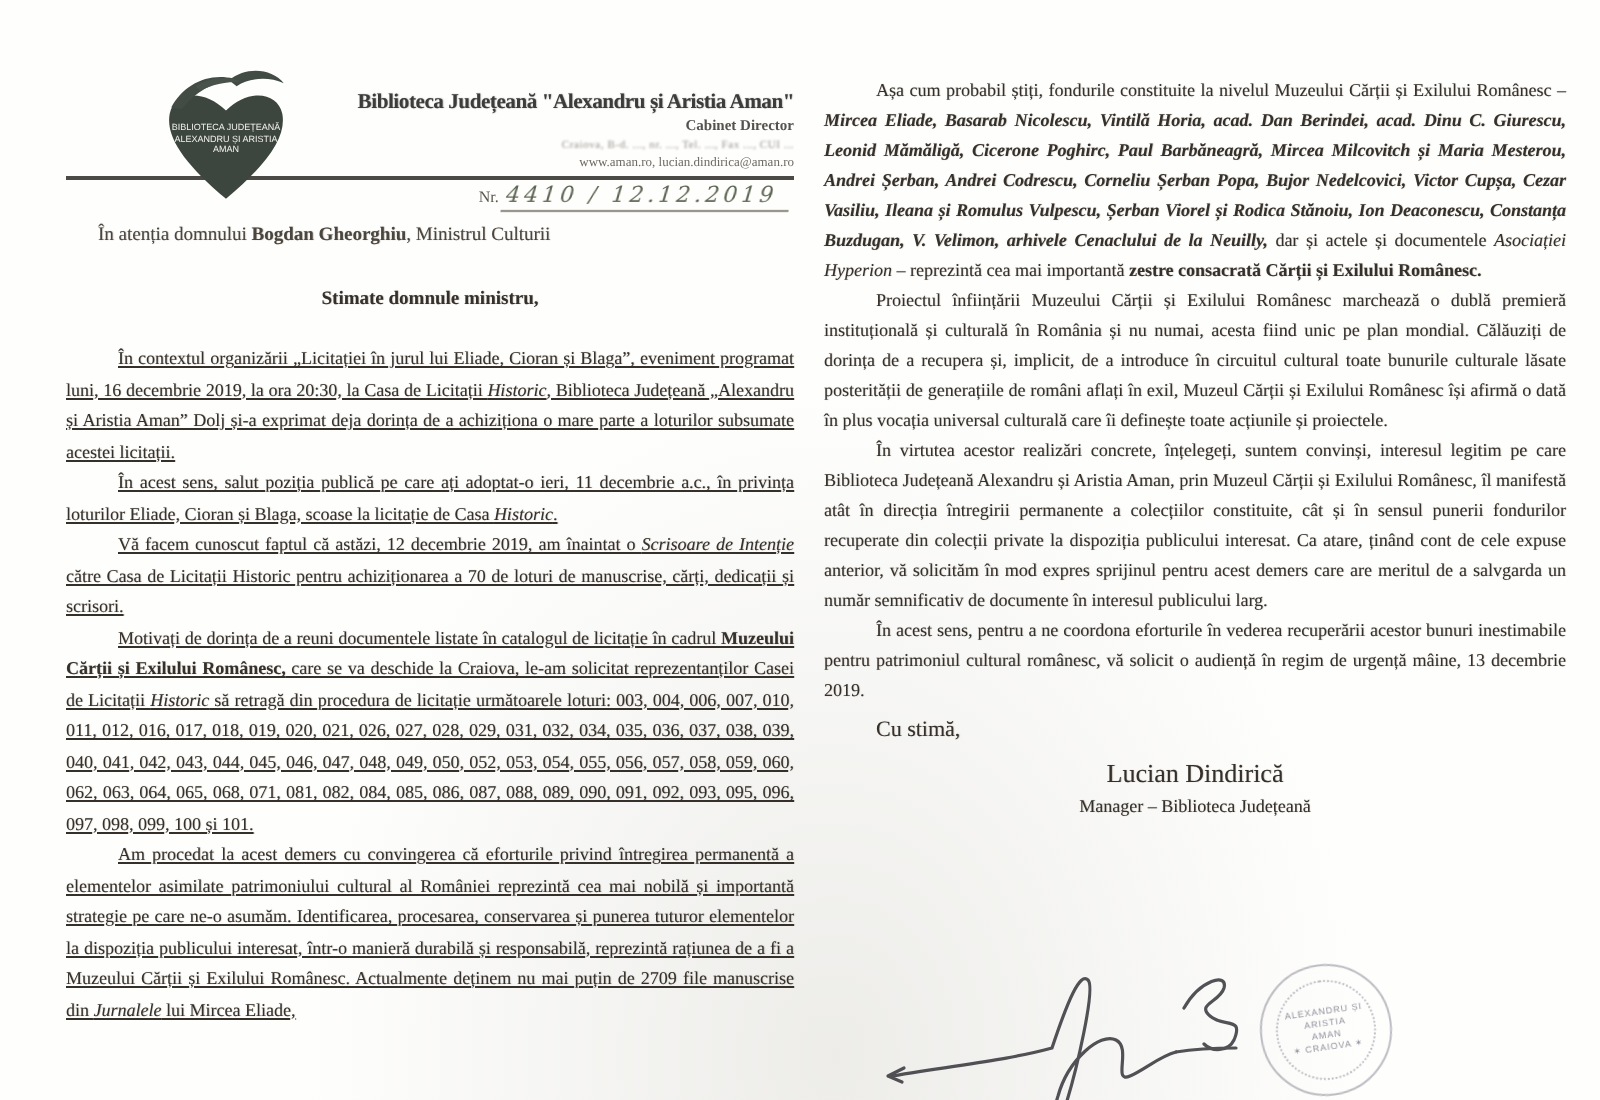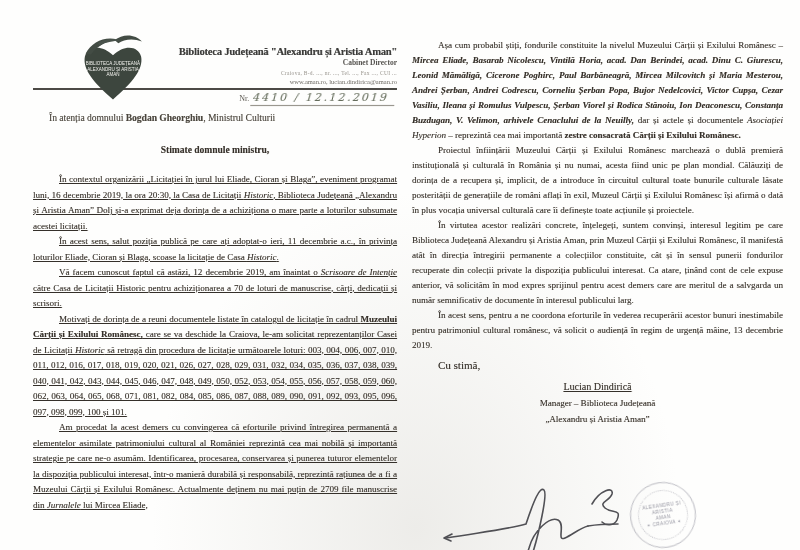--- a/index.html
+++ b/index.html
@@ -32,21 +32,21 @@
   .body-left{position:absolute;left:0;top:142px;width:100%;text-decoration:underline;}
   .body-right{position:absolute;left:0;top:8px;width:100%;}
   .para{font-size:9px;line-height:15.5px;text-align:justify;text-indent:26px;margin:0;}
   .page-right .para{line-height:15px;}
   .no-indent{text-indent:0;}
   .run-b{font-weight:bold;}
   .run-i{font-style:italic;}
   .run-bi{font-weight:bold;font-style:italic;}
   .closing{font-size:11px;margin:6px 0 0 0;text-indent:26px;}
   .sig-block{margin-top:8px;text-align:center;font-size:9px;line-height:16px;position:relative;z-index:2;}
-  .sig-name{font-size:10px;text-decoration:underline;}
+  .sig-name{font-size:13px;}
   
   .sig-svg{position:absolute;left:30px;top:450px;width:240px;height:86px;z-index:3;}
   .stamp{position:absolute;left:218px;top:452px;width:64px;height:64px;border:1.3px solid rgba(125,125,138,0.5);
          border-radius:50%;z-index:1;transform:rotate(-8deg);display:flex;flex-direction:column;
          justify-content:center;align-items:center;color:rgba(110,110,125,0.75);
          font-family:"Liberation Sans",sans-serif;filter:blur(0.3px);}
   .stamp::before{content:"";position:absolute;inset:7px;border:0.8px dotted rgba(125,125,138,0.5);border-radius:50%;}
   .stamp div{font-size:4.5px;line-height:6px;text-align:center;letter-spacing:0.5px;}
 </style>
 </head>
@@ -100,21 +100,20 @@
       <p class="para scan"><span>Așa cum probabil știți, fondurile constituite la nivelul Muzeului Cărții și Exilului Românesc – </span><span class="run-bi">Mircea Eliade, Basarab Nicolescu, Vintilă Horia, acad. Dan Berindei, acad. Dinu C. Giurescu, Leonid Mămăligă, Cicerone Poghirc, Paul Barbăneagră, Mircea Milcovitch și Maria Mesterou, Andrei Șerban, Andrei Codrescu, Corneliu Șerban Popa, Bujor Nedelcovici, Victor Cupșa, Cezar Vasiliu, Ileana și Romulus Vulpescu, Șerban Viorel și Rodica Stănoiu, Ion Deaconescu, Constanța Buzdugan, V. Velimon, arhivele Cenaclului de la Neuilly,</span><span> dar și actele și documentele </span><span class="run-i">Asociației Hyperion</span><span> – reprezintă cea mai importantă </span><span class="run-b">zestre consacrată Cărții și Exilului Românesc.</span></p>
       <p class="para scan"><span>Proiectul înființării Muzeului Cărții și Exilului Românesc marchează o dublă premieră instituțională și culturală în România și nu numai, acesta fiind unic pe plan mondial. Călăuziți de dorința de a recupera și, implicit, de a introduce în circuitul cultural toate bunurile culturale lăsate posterității de generațiile de români aflați în exil, Muzeul Cărții și Exilului Românesc își afirmă o dată în plus vocația universal culturală care îi definește toate acțiunile și proiectele.</span></p>
       <p class="para scan"><span>În virtutea acestor realizări concrete, înțelegeți, suntem convinși, interesul legitim pe care Biblioteca Județeană Alexandru și Aristia Aman, prin Muzeul Cărții și Exilului Românesc, îl manifestă atât în direcția întregirii permanente a colecțiilor constituite, cât și în sensul punerii fondurilor recuperate din colecții private la dispoziția publicului interesat. Ca atare, ținând cont de cele expuse anterior, vă solicităm în mod expres sprijinul pentru acest demers care are meritul de a salvgarda un număr semnificativ de documente în interesul publicului larg.</span></p>
       <p class="para scan"><span>În acest sens, pentru a ne coordona eforturile în vederea recuperării acestor bunuri inestimabile pentru patrimoniul cultural românesc, vă solicit o audiență în regim de urgență mâine, 13 decembrie 2019.</span></p>
 
       <p class="closing scan">Cu stimă,</p>
 
       <div class="sig-block">
         <div class="sig-name scan">Lucian Dindirică</div>
         <div class="scan">Manager – Biblioteca Județeană</div>
-        <div class="scan">„Alexandru și Aristia Aman”</div>
       </div>
     </div>
 
     <svg class="sig-svg" viewBox="0 0 240 86">
       <g fill="none" stroke="#34343a" stroke-width="1.6" stroke-linecap="round" opacity="0.85">
         <path d="M4,58 C40,52 62,50 84,44 C92,20 98,6 102,10 C106,14 96,56 91,72 C89,79 84,77 87,68 C92,50 108,36 116,40 C124,44 114,62 123,58 C130,55 138,48 146,46"></path>
         <path d="M2,58 L10,54 M2,58 L9,61"></path>
         <path d="M150,24 C158,10 172,6 170,14 C168,21 156,22 163,28 C170,34 180,28 175,40 C172,46 164,46 160,42"></path>
         <path d="M146,46 C158,44 168,44 176,44"></path>
       </g>

